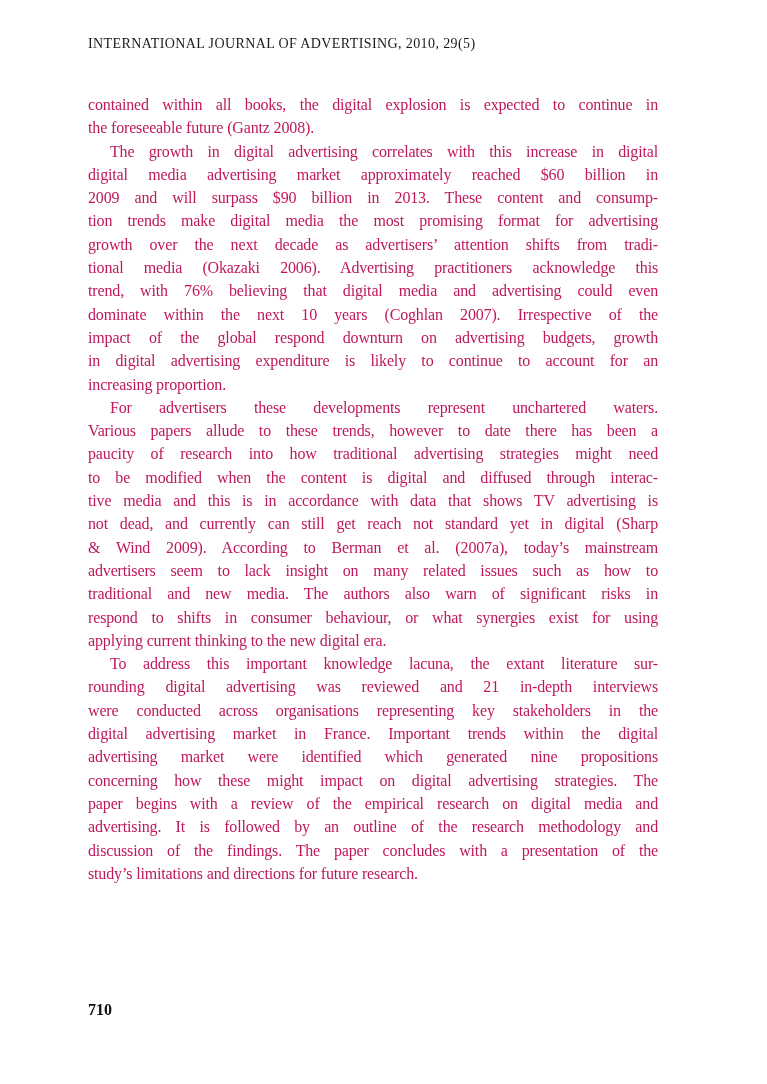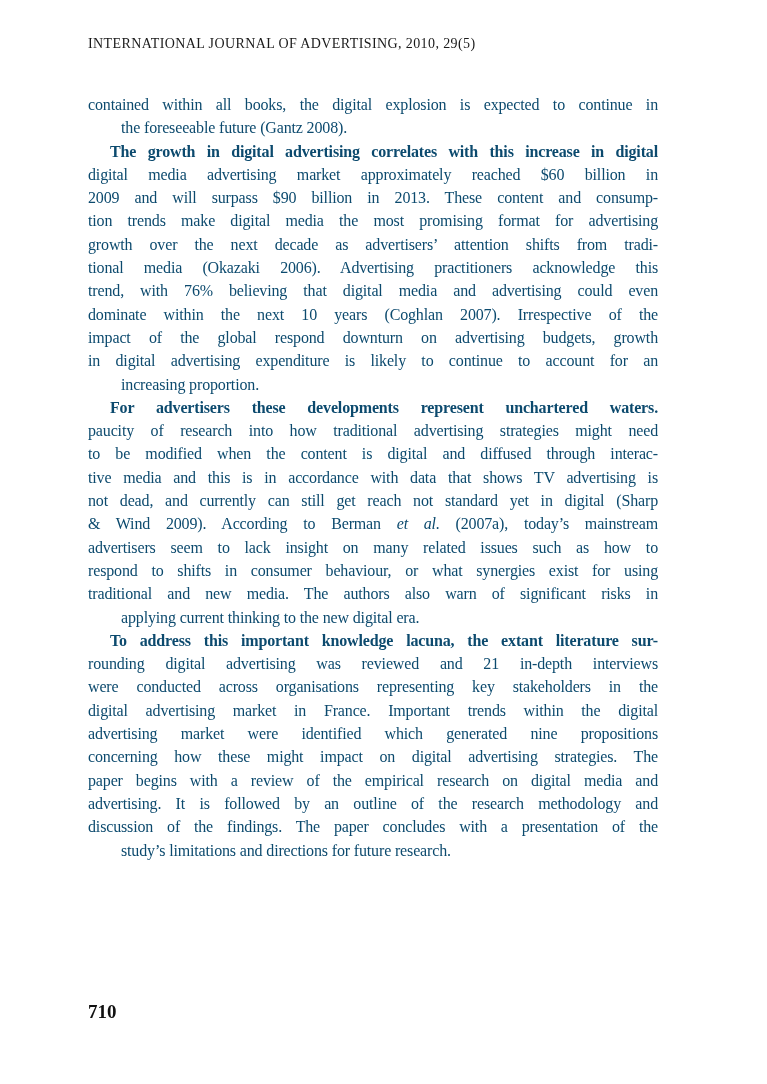--- a/index.html
+++ b/index.html
@@ -25,46 +25,43 @@
     color: #1a1a1a;
     white-space: nowrap;
   }
   .body-text {
     position: absolute;
     left: 88px;
     top: 93px;
     width: 570px;
     font-size: 16px;
     letter-spacing: -0.15px;
-    color: #0c4a6e;
+    color: #be185d;
   }
   .text-line {
     height: 23.3px;
     line-height: 23.3px;
     text-align: justify;
     text-align-last: justify;
     white-space: normal;
     overflow: visible;
   }
   .text-line.last {
     text-align-last: left;
-    margin-left: 33px;
   }
   .text-line.indent {
     text-indent: 22px;
-    font-weight: bold;
   }
   .text-line .it {
-    font-style: italic;
   }
   .page-number {
     position: absolute;
     left: 88px;
     top: 1001px;
-    font-size: 19px;
+    font-size: 16px;
     font-weight: bold;
     color: #111111;
   }
 </style>
 </head>
 <body>
 
 <div class="page">
   <div class="journal-header">INTERNATIONAL JOURNAL OF ADVERTISING, 2010, 29(5)</div>
 
@@ -76,28 +73,29 @@
       <div class="text-line">2009 and will surpass $90 billion in 2013. These content and consump-</div>
       <div class="text-line">tion trends make digital media the most promising format for advertising</div>
       <div class="text-line">growth over the next decade as advertisers’ attention shifts from tradi-</div>
       <div class="text-line">tional media (Okazaki 2006). Advertising practitioners acknowledge this</div>
       <div class="text-line">trend, with 76% believing that digital media and advertising could even</div>
       <div class="text-line">dominate within the next 10 years (Coghlan 2007). Irrespective of the</div>
       <div class="text-line">impact of the global respond downturn on advertising budgets, growth</div>
       <div class="text-line">in digital advertising expenditure is likely to continue to account for an</div>
       <div class="text-line last">increasing proportion.</div>
       <div class="text-line indent">For advertisers these developments represent unchartered waters.</div>
+      <div class="text-line">Various papers allude to these trends, however to date there has been a</div>
       <div class="text-line">paucity of research into how traditional advertising strategies might need</div>
       <div class="text-line">to be modified when the content is digital and diffused through interac-</div>
       <div class="text-line">tive media and this is in accordance with data that shows TV advertising is</div>
       <div class="text-line">not dead, and currently can still get reach not standard yet in digital (Sharp</div>
       <div class="text-line"><span>&amp; Wind 2009). According to Berman </span><span class="it">et al.</span><span> (2007a), today’s mainstream</span></div>
       <div class="text-line">advertisers seem to lack insight on many related issues such as how to</div>
+      <div class="text-line">traditional and new media. The authors also warn of significant risks in</div>
       <div class="text-line">respond to shifts in consumer behaviour, or what synergies exist for using</div>
-      <div class="text-line">traditional and new media. The authors also warn of significant risks in</div>
       <div class="text-line last">applying current thinking to the new digital era.</div>
       <div class="text-line indent">To address this important knowledge lacuna, the extant literature sur-</div>
       <div class="text-line">rounding digital advertising was reviewed and 21 in-depth interviews</div>
       <div class="text-line">were conducted across organisations representing key stakeholders in the</div>
       <div class="text-line">digital advertising market in France. Important trends within the digital</div>
       <div class="text-line">advertising market were identified which generated nine propositions</div>
       <div class="text-line">concerning how these might impact on digital advertising strategies. The</div>
       <div class="text-line">paper begins with a review of the empirical research on digital media and</div>
       <div class="text-line">advertising. It is followed by an outline of the research methodology and</div>
       <div class="text-line">discussion of the findings. The paper concludes with a presentation of the</div>

